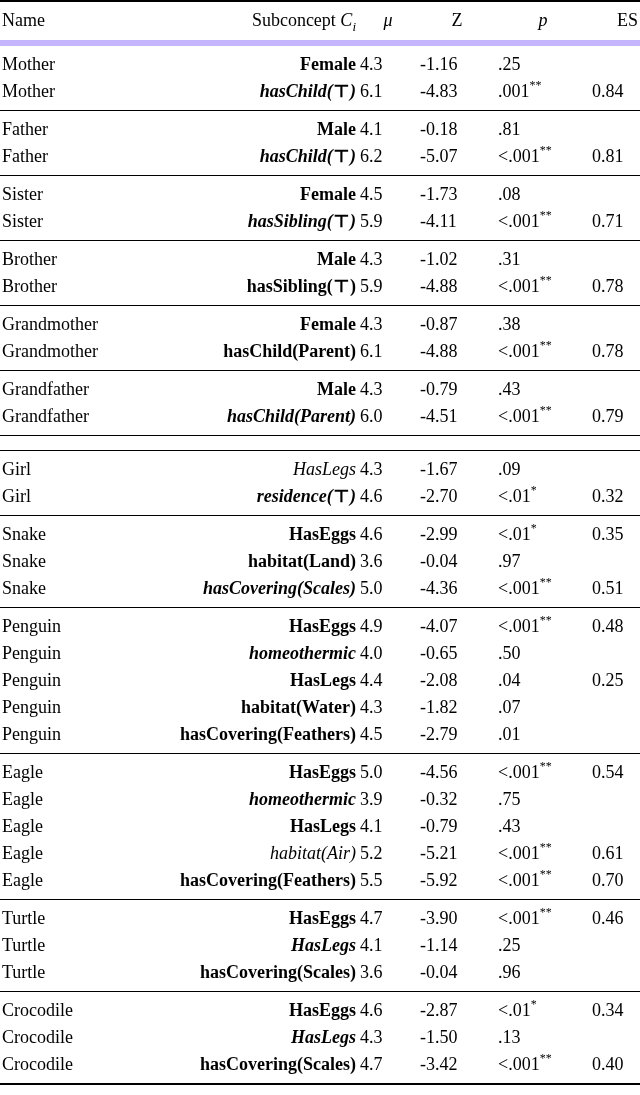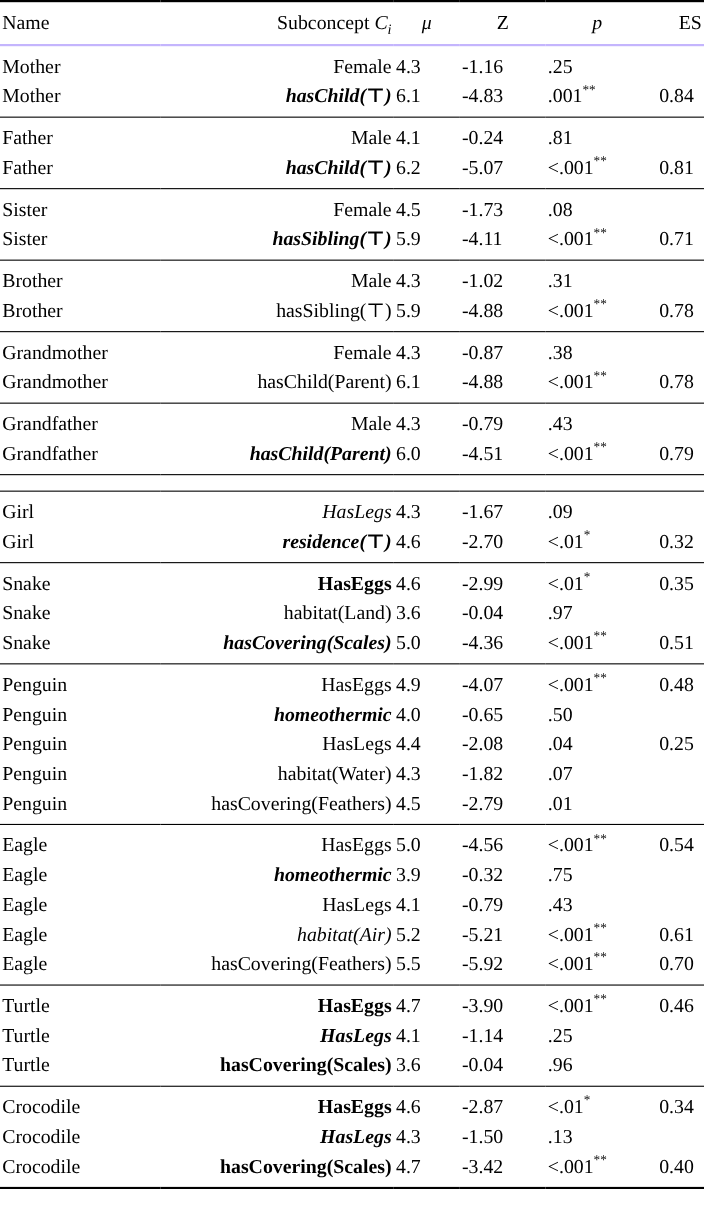--- a/index.html
+++ b/index.html
@@ -26,42 +26,42 @@
 
   th, td {
     font-size: 18px;
     line-height: 19px;
     font-weight: normal;
     padding: 4px 2px;
     vertical-align: baseline;
     overflow: hidden;
     white-space: nowrap;
   }
-  thead { border-bottom: 2px solid #c4b5fd; }
+  thead { border-bottom: 6px solid #c4b5fd; }
   thead th { padding: 9px 2px 10px; text-align: left; }
 
   tbody.group { border-top: 1px solid #000; margin-left: 32px; }
   tbody.group tr:first-child td { padding-top: 9px; }
   tbody.group tr:last-child  td { padding-bottom: 9px; }
 
   tbody.spacer { border-top: 1px solid #000; }
   tbody.spacer td { height: 15px; padding: 0; line-height: 0; }
 
   .col-name { text-align: left; }
   .col-sub  { text-align: right; }
   .col-mu   { text-align: left; }
   .col-z    { }
   .col-p    { text-align: left; }
-  .col-es   { text-align: center; padding-right: 2px; }
+  .col-es   { text-align: left; padding-right: 2px; }
 
   th.col-mu, th.col-z, th.col-p { text-align: center; }
   th.col-es { text-align: right; }
 
   .math { font-style: italic; }
-  .sub-normal { font-style: normal; font-weight: normal; }
+  .sub-normal { font-style: normal; font-weight: bold; }
   .sub-bold { font-weight: bold; }
   .sub-italic { font-style: italic; }
   .sub-bold-italic { font-weight: bold; font-style: italic; }
 
   sup {
     font-size: 12px;
     line-height: 0;
     position: relative;
     top: -1px;
     vertical-align: super;
@@ -106,21 +106,21 @@
         <td class="col-z">-4.83</td>
         <td class="col-p"><span>.001</span><sup>**</sup></td>
         <td class="col-es">0.84</td>
       </tr>
     </tbody>
     <tbody class="group">
       <tr>
         <td class="col-name">Father</td>
         <td class="col-sub sub-normal">Male</td>
         <td class="col-mu">4.1</td>
-        <td class="col-z">-0.24</td>
+        <td class="col-z">-0.18</td>
         <td class="col-p"><span>.81</span></td>
         <td class="col-es"></td>
       </tr>
       <tr>
         <td class="col-name">Father</td>
         <td class="col-sub sub-bold-italic">hasChild(⊤)</td>
         <td class="col-mu">6.2</td>
         <td class="col-z">-5.07</td>
         <td class="col-p"><span>&lt;.001</span><sup>**</sup></td>
         <td class="col-es">0.81</td>

